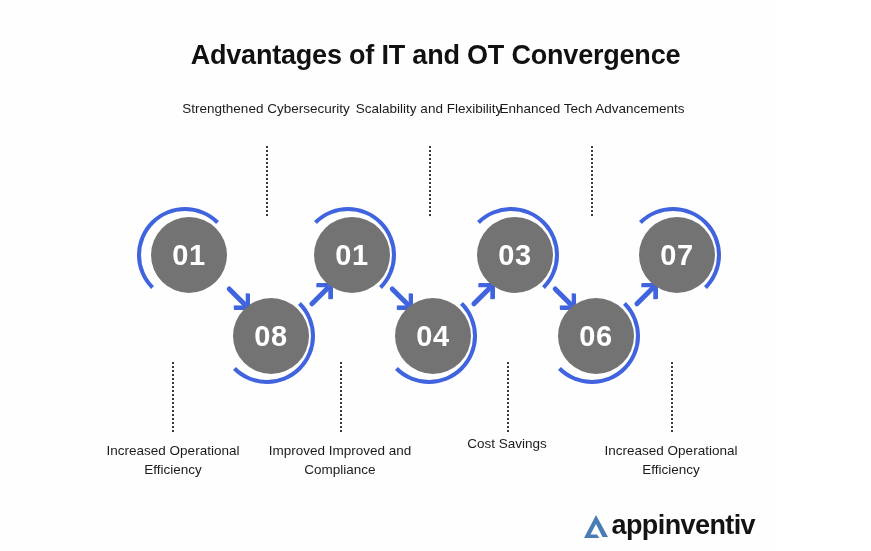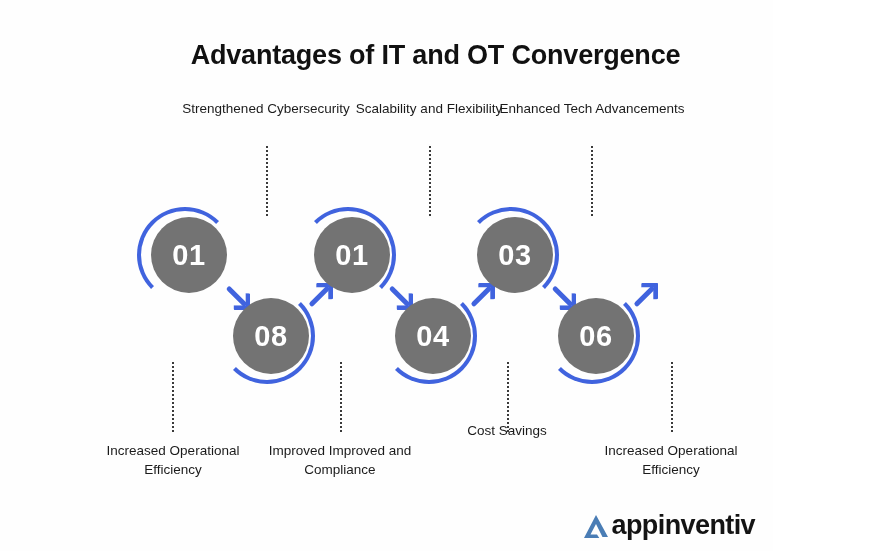--- a/index.html
+++ b/index.html
@@ -208,31 +208,37 @@
     </span>
   </div>
 
   <div class="step gap-tl" style="left:544px; top:288px;">
     <span class="ring"></span>
     <span class="disc">
       <span class="num">06</span>
     </span>
   </div>
 
+  <div class="step gap-bl" style="left:625px; top:207px;">
+    <span class="ring"></span>
+    <span class="disc">
+      <span class="num">07</span>
+    </span>
+  </div>
 
   <div class="dotline" style="left:172px; top:362px; height:70px;"></div>
   <div class="dotline" style="left:340px; top:362px; height:70px;"></div>
   <div class="dotline" style="left:507px; top:362px; height:70px;"></div>
   <div class="dotline" style="left:671px; top:362px; height:70px;"></div>
 
   <div class="label label-bottom" style="left:78px; top:441px;">Increased Operational Efficiency</div>
 
   <div class="label label-bottom" style="left:245px; top:441px;">Improved Improved and Compliance</div>
 
-  <div class="label label-bottom" style="left:412px; top:421px;">Cost Savings</div>
+  <div class="label label-bottom" style="left:412px; top:434px;">Cost Savings</div>
 
   <div class="label label-bottom" style="left:576px; top:441px;">Increased Operational Efficiency</div>
 
   <div id="logo">
     <svg class="mark" width="28" height="26" viewBox="0 0 28 26">
       <path d="M14 2 L26 24 L20.5 24 L14 11 L8.5 21.5 L15 21.5 L17.3 25 L2 25 Z" fill="#4A7DB5"></path>
     </svg>
     <span class="wordmark">appinventiv</span>
   </div>
 

